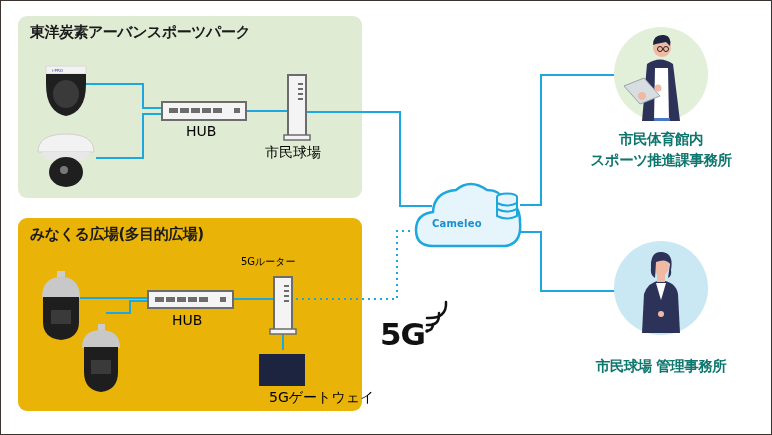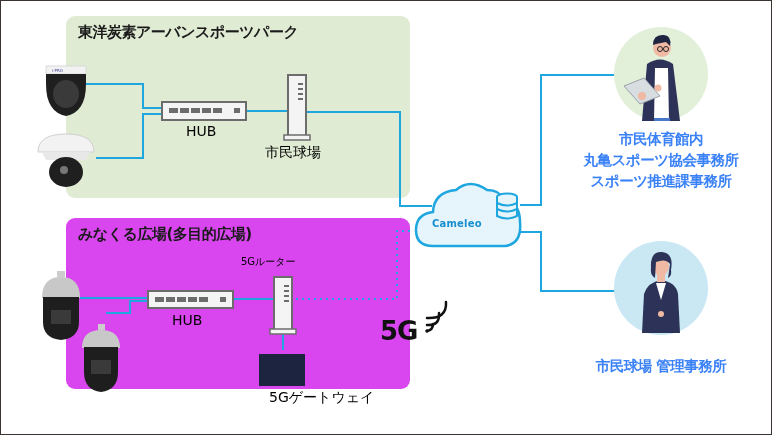--- a/index.html
+++ b/index.html
@@ -1,24 +1,24 @@
 <!DOCTYPE html>
 <html><head>
 <meta charset="utf-8">
 <style>
   * { box-sizing: border-box; margin: 0; padding: 0; }
   html, body { width: 772px; height: 435px; background: #ffffff; overflow: hidden; }
   body { font-family: "DejaVu Sans", "Liberation Sans", sans-serif; position: relative; }
   .frame { position: absolute; left: 0; top: 0; width: 772px; height: 435px; border: 1.5px solid #3a3330; }
-  .panel { position: absolute; border-radius: 9px; margin-left: 48px; }
+  .panel { position: absolute; border-radius: 9px; }
   .panel-green { left: 18px; top: 16px; width: 344px; height: 182px; background: #e0ebd3; }
-  .panel-blue { left: 18px; top: 218px; width: 344px; height: 171px; background: #d946ef; }
+  .panel-blue { left: 18px; top: 218px; width: 344px; height: 193px; background: #eab308; }
   .panel-title { position: absolute; left: 12px; top: 7px; font-weight: bold; font-size: 15px; color: #1a1a1a; white-space: nowrap; letter-spacing: -0.5px; }
   .label { position: absolute; font-size: 13px; color: #000000; white-space: nowrap; }
-  .label-bold { position: absolute; font-size: 14.5px; font-weight: bold; color: #3b82f6; white-space: nowrap; text-align: center; line-height: 21px; letter-spacing: -0.5px; }
+  .label-bold { position: absolute; font-size: 14.5px; font-weight: bold; color: #0f766e; white-space: nowrap; text-align: center; line-height: 21px; letter-spacing: -0.5px; }
   svg.overlay { position: absolute; left: 0; top: 0; }
   .abs { position: absolute; }
 </style>
 </head>
 <body>
 
 <div class="frame"></div>
 
 <div class="panel panel-green">
   <div class="panel-title">東洋炭素アーバンスポーツパーク</div>
@@ -169,23 +169,22 @@
 
 <div class="label" style="left:186px; top:123px; font-size:14px;">HUB</div>
 <div class="label" style="left:265px; top:144px; font-size:14px;">市民球場</div>
 
 <div class="label" style="left:241px; top:255px; font-size:10px;">5Gルーター</div>
 <div class="label" style="left:172px; top:312px; font-size:14px;">HUB</div>
 <div class="label" style="left:223px; top:389px; font-size:14px;margin-left:46px;">5Gゲートウェイ</div>
 
 <div class="abs" style="left:432px; top:218px; font-size:10px; font-weight:bold; color:#1a8fcf; letter-spacing:0.2px;">Cameleo</div>
 
-<div class="abs" style="left:380px; top:316px; font-size:26px; font-weight:bold; color:#111; letter-spacing:-1px;">5G</div>
+<div class="abs" style="left:380px; top:316px; font-size:31px; font-weight:bold; color:#111; letter-spacing:-1px;">5G</div>
 
 <div class="label-bold" style="left:566px; top:129px; width:190px;">
   <div>市民体育館内</div>
-  <div>丸亀スポーツ協会事務所</div>
   <div>スポーツ推進課事務所</div>
 </div>
 
 <div class="label-bold" style="left:566px; top:356px; width:190px;">
   <div>市民球場 管理事務所</div>
 </div>
 
 </body></html>

